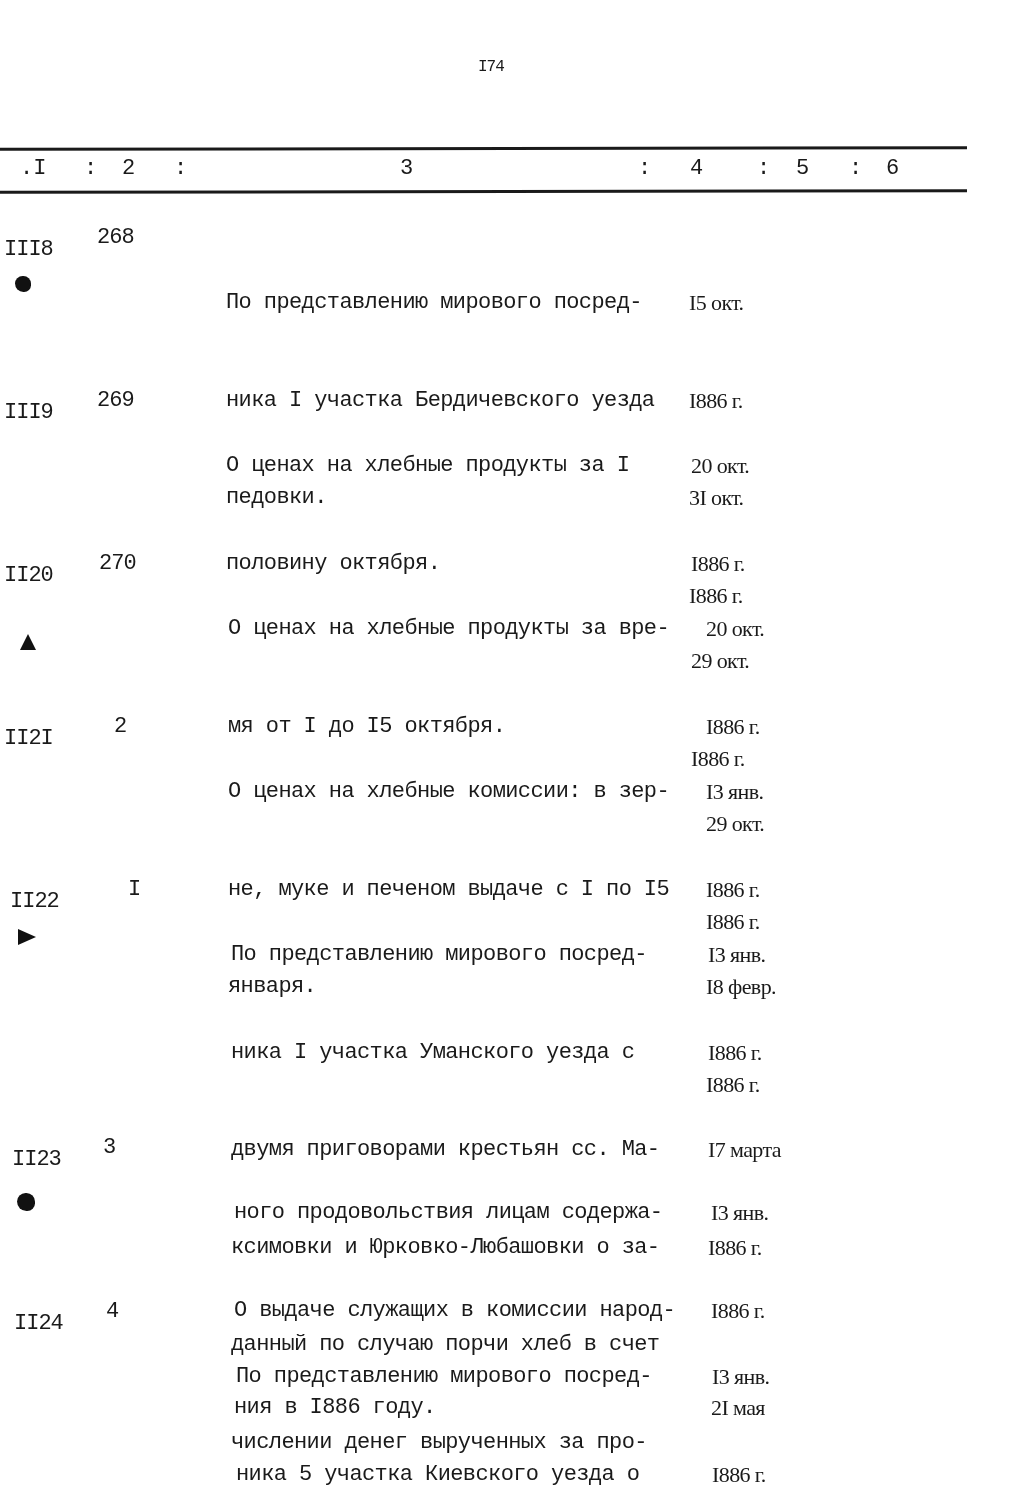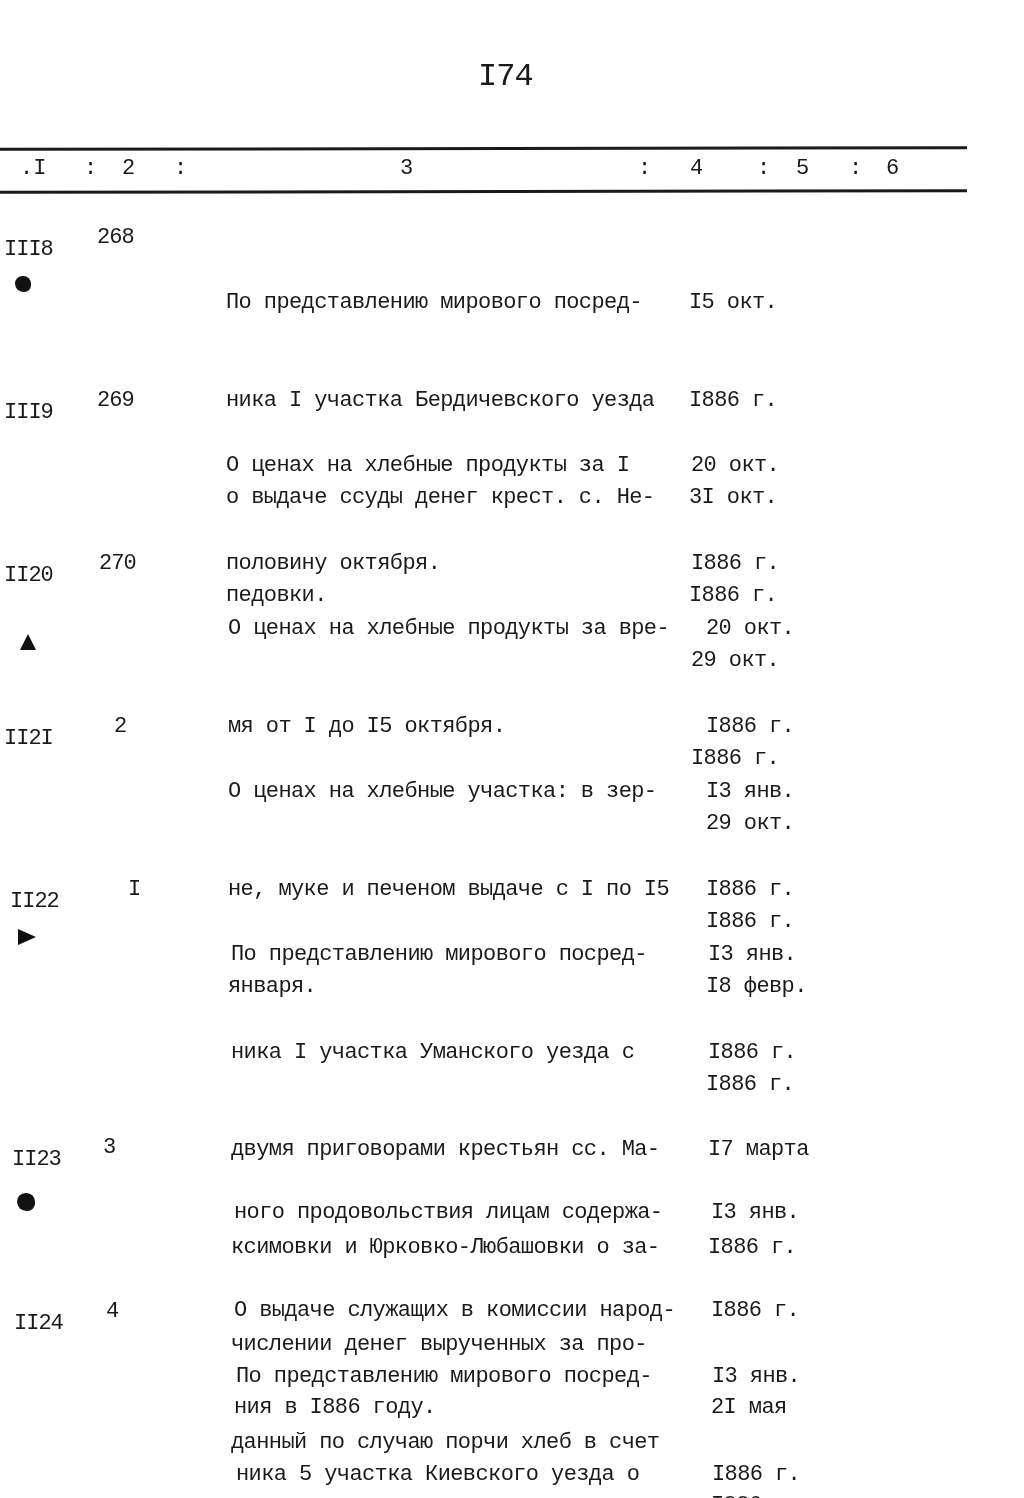--- a/index.html
+++ b/index.html
@@ -12,21 +12,21 @@
       height: 1498px;
       position: relative;
       overflow: hidden;
       font-family: "Liberation Mono", "DejaVu Sans Mono", monospace;
       color: #1a1a1a;
     }
     .page-number {
       position: absolute;
       top: 58px;
       left: 478px;
-      font-size: 32px;
+      font-size: 16px;
       letter-spacing: -1px;
     }
     .rule {
       position: absolute;
       left: 0;
       height: 3px;
       background: #1a1a1a;
     }
     .rule.top { top: 147px; width: 967px; transform: rotate(-0.1deg); }
     .rule.bottom { top: 190px; width: 967px; transform: rotate(-0.1deg); }
@@ -64,20 +64,21 @@
       position: absolute;
       top: 0;
       white-space: pre;
       letter-spacing: -0.6px;
     }
     .entry .dates {
       position: absolute;
       top: 0;
       white-space: pre;
       letter-spacing: -0.6px;
+      font-family: Liberation Serif, serif;
     }
     .entry .dates div, .entry .desc div { height: 32.5px; margin-left: 38px; }
     .blot {
       position: absolute;
       width: 16px;
       height: 16px;
       background: #111;
       border-radius: 50% 50% 45% 55%;
     }
     .blot.tri {
@@ -117,21 +118,20 @@
   <span style="left:886px">6</span>
 </div>
 <div class="rule bottom"></div>
 
 <div class="entry" style="top:222px">
   <span class="num">III8</span>
   <span class="sub" style="left:97px">268</span>
   <div class="desc" style="left:188px">
     <div>По представлению мирового посред-</div>
     <div>ника I участка Бердичевского уезда</div>
-    <div>о выдаче ссуды денег крест. с. Не-</div>
     <div>педовки.</div>
   </div>
   <div class="dates" style="left:651px">
     <div>I5 окт.</div>
     <div>I886 г.</div>
     <div>3I окт.</div>
     <div>I886 г.</div>
   </div>
 </div>
 <div class="blot" style="left:15px;top:276px"></div>
@@ -164,42 +164,42 @@
     <div>29 окт.</div>
     <div>I886 г.</div>
   </div>
 </div>
 <div class="blot tri" style="left:20px;top:634px"></div>
 
 <div class="entry" style="top:711px">
   <span class="num">II2I</span>
   <span class="sub" style="left:114px">2</span>
   <div class="desc" style="left:190px">
-    <div>О ценах на хлебные участка: в зер-</div>
+    <div>О ценах на хлебные комиссии: в зер-</div>
     <div>не, муке и печеном выдаче с I по I5</div>
     <div>января.</div>
   </div>
   <div class="dates" style="left:668px">
     <div>I3 янв.</div>
     <div>I886 г.</div>
     <div>I8 февр.</div>
     <div>I886 г.</div>
   </div>
 </div>
 
 <div class="entry" style="top:874px">
   <span class="num" style="left:10px">II22</span>
   <span class="sub" style="left:128px">I</span>
   <div class="desc" style="left:193px">
     <div>По представлению мирового посред-</div>
     <div>ника I участка Уманского уезда с</div>
     <div>двумя приговорами крестьян сс. Ма-</div>
     <div>ксимовки и Юрковко-Любашовки о за-</div>
+    <div>данный по случаю порчи хлеб в счет</div>
     <div>числении денег вырученных за про-</div>
-    <div>данный по случаю порчи хлеб в счет</div>
     
   </div>
   <div class="dates" style="left:670px">
     <div>I3 янв.</div>
     <div>I886 г.</div>
     <div>I7 марта</div>
     <div>I886 г.</div>
   </div>
 </div>
 <div class="blot arrow" style="left:18px;top:929px"></div>

